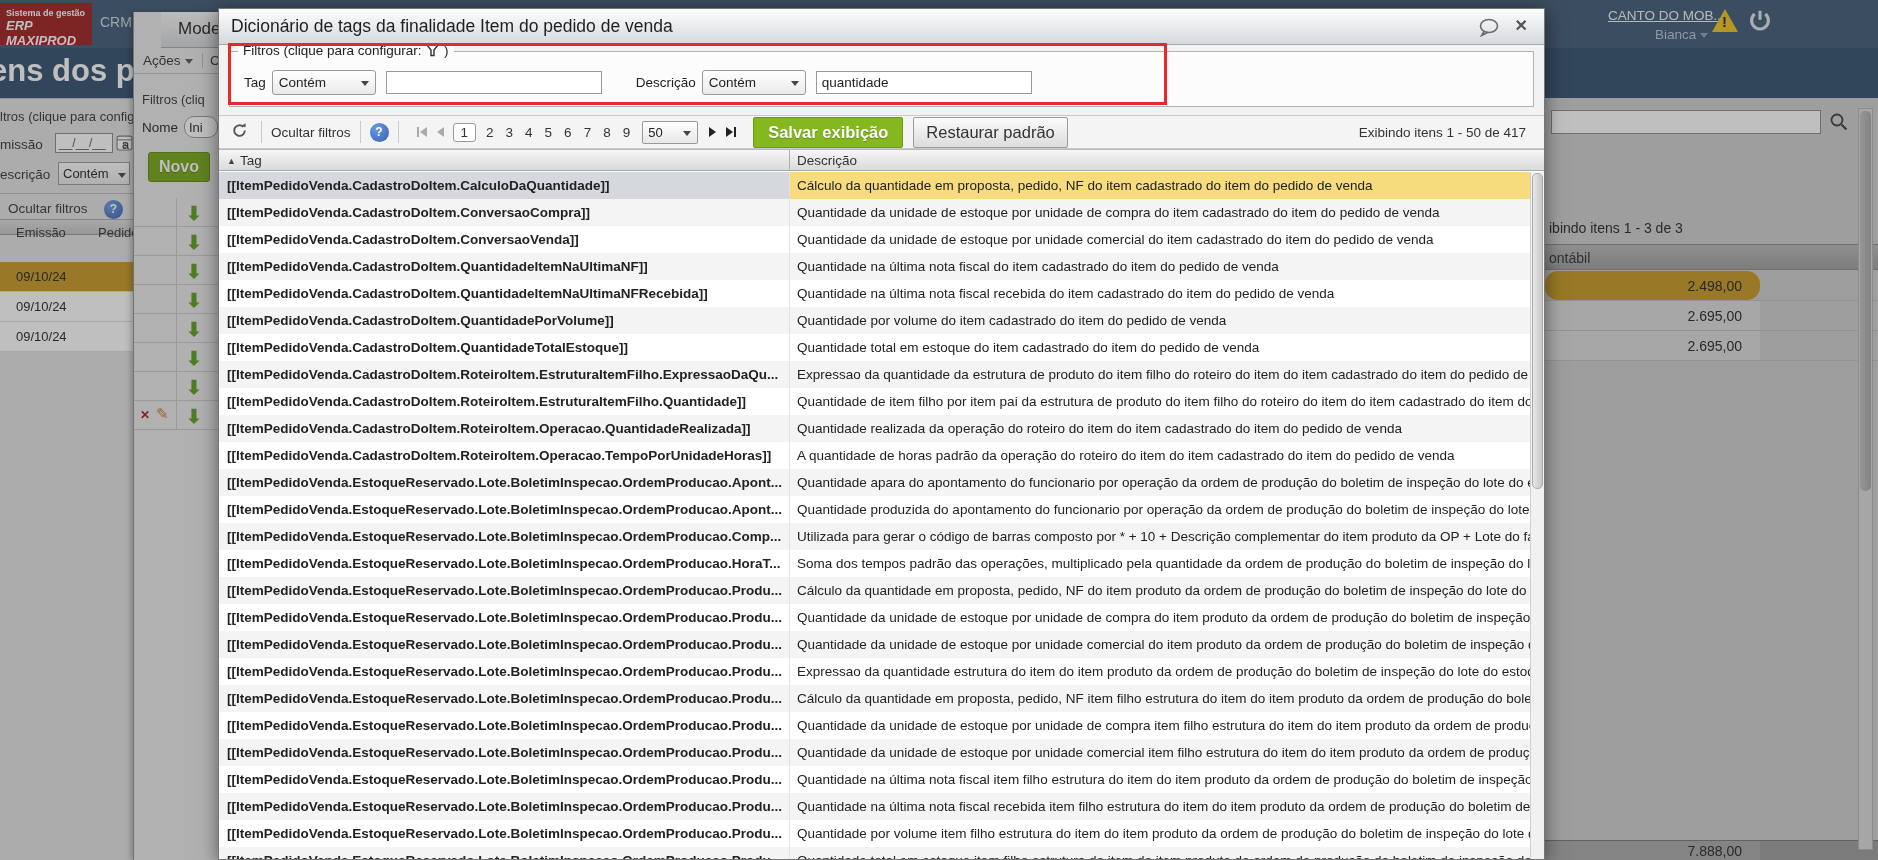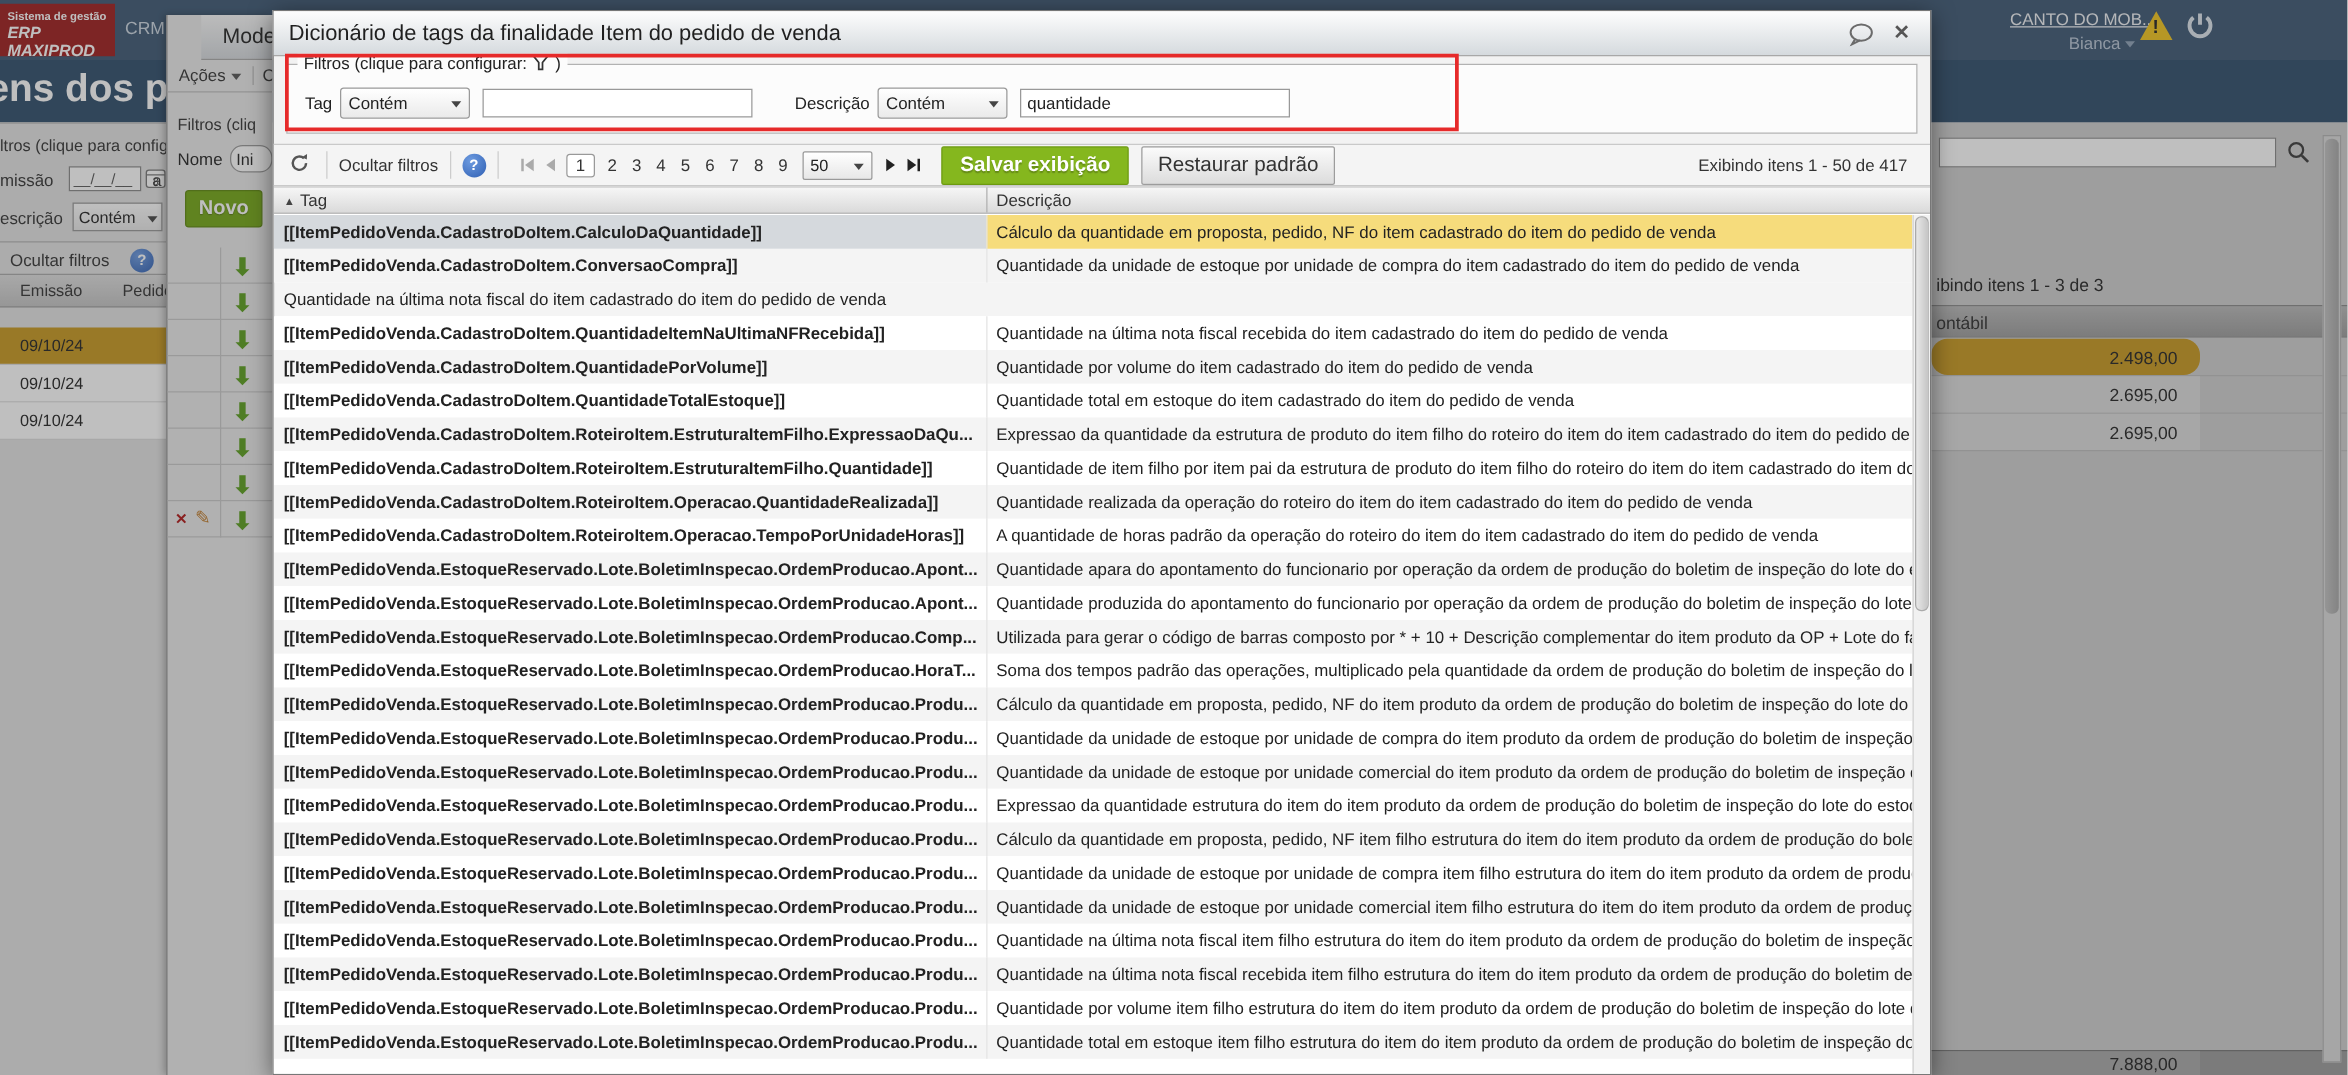--- a/index.html
+++ b/index.html
@@ -33,21 +33,21 @@
   .lp-row2 { left:0; top:38px; font-size:13.5px; }
   .date-box { position:absolute; left:55px; top:34px; width:58px; height:20px; background:#fff; border:1px solid #8a8a8a; font-size:12px; color:#555; padding:2px 3px; }
   .cal-icon { position:absolute; left:116px; top:35px; }
   .lp-row3 { left:0; top:68px; font-size:13.5px; }
   .lp-select { position:absolute; left:58px; top:63px; width:72px; height:23px; background:linear-gradient(#fff,#e9e9e9); border:1px solid #999; font-size:13px; color:#222; padding:3px 4px; }
   .lp-select .sel-arrow { right:3px; }
   .lp-divider { position:absolute; left:0; top:94px; width:133px; border-top:1px solid #b5b5b5; }
   .lp-ocultar { position:absolute; left:8px; top:102px; font-size:13.5px; color:#333; }
   .lp-help { position:absolute; left:104px; top:100px; }
   .help-circle { width:19px; height:19px; border-radius:50%; background:radial-gradient(circle at 35% 30%, #6d9be0, #2f5fb3); color:#fff; font-size:12px; font-weight:bold; text-align:center; line-height:19px; display:inline-block; }
-  .lp-grid-header { position:absolute; left:0; top:120px; width:133px; height:27px; background:linear-gradient(#dedede,#c4c4c4); border-top:1px solid #aaa; border-bottom:1px solid #999; }
+  .lp-grid-header { position:absolute; left:0; top:120px; width:133px; height:16px; background:linear-gradient(#dedede,#c4c4c4); border-top:1px solid #aaa; border-bottom:1px solid #999; }
   .lp-grid-header span { position:absolute; top:5px; font-size:13px; color:#333; }
   .lp-col1 { left:16px; }
   .lp-col2 { left:98px; }
   .lp-grid-row { position:absolute; left:0; width:133px; height:30px; background:#fff; border-bottom:1px solid #ddd; font-size:13px; color:#222; }
   .lp-grid-row span { position:absolute; left:16px; top:7px; }
   .lp-grid-row.sel { background:#c8981f; }
 
   
   .modelos { position:absolute; left:133px; top:12px; width:85px; height:848px; background:#ebebeb; border-left:1px solid #8f8f8f; box-shadow:-2px 0 6px rgba(0,0,0,.3); }
   .modelos-tab { position:absolute; left:0; top:0; width:85px; height:36px; background:linear-gradient(#fafafa,#d6dade); border-bottom:1px solid #aaa;margin-left:27px; }
@@ -356,21 +356,26 @@
       </div>
       <div class="grid-body" id="grid-body">
           <div class="trow sel">
             <div class="td tag">[[ItemPedidoVenda.CadastroDoItem.CalculoDaQuantidade]]</div>
             <div class="td desc">Cálculo da quantidade em proposta, pedido, NF do item cadastrado do item do pedido de venda</div>
           </div>
           <div class="trow alt">
             <div class="td tag">[[ItemPedidoVenda.CadastroDoItem.ConversaoCompra]]</div>
             <div class="td desc">Quantidade da unidade de estoque por unidade de compra do item cadastrado do item do pedido de venda</div>
           </div>
-          <div class="trow alt">
+          <div class="trow">
+            <div class="td tag">[[ItemPedidoVenda.CadastroDoItem.ConversaoVenda]]</div>
+            <div class="td desc">Quantidade da unidade de estoque por unidade comercial do item cadastrado do item do pedido de venda</div>
+          </div>
+          <div class="trow alt">
+            <div class="td tag">[[ItemPedidoVenda.CadastroDoItem.QuantidadeItemNaUltimaNF]]</div>
             <div class="td desc">Quantidade na última nota fiscal do item cadastrado do item do pedido de venda</div>
           </div>
           <div class="trow">
             <div class="td tag">[[ItemPedidoVenda.CadastroDoItem.QuantidadeItemNaUltimaNFRecebida]]</div>
             <div class="td desc">Quantidade na última nota fiscal recebida do item cadastrado do item do pedido de venda</div>
           </div>
           <div class="trow alt">
             <div class="td tag">[[ItemPedidoVenda.CadastroDoItem.QuantidadePorVolume]]</div>
             <div class="td desc">Quantidade por volume do item cadastrado do item do pedido de venda</div>
           </div>

